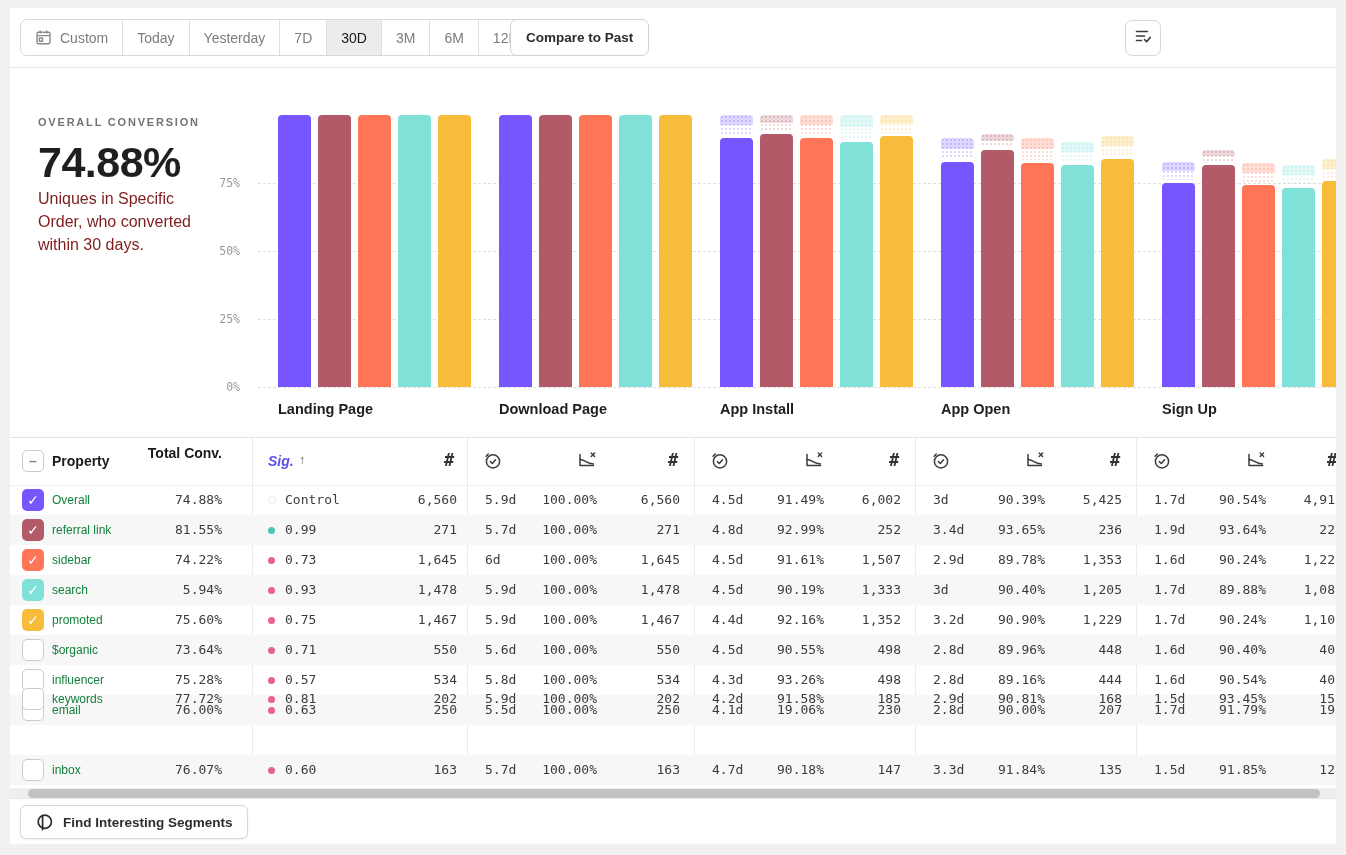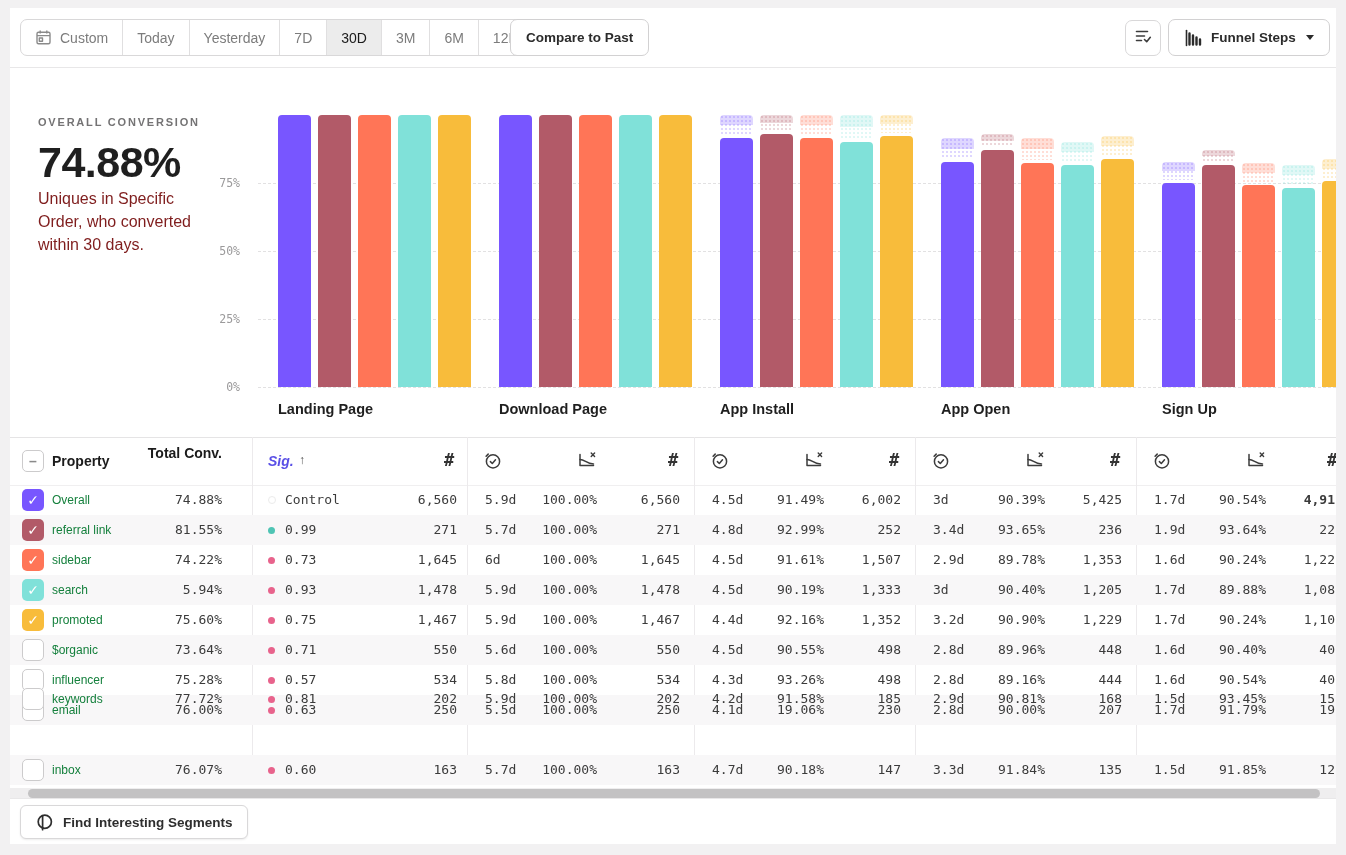--- a/index.html
+++ b/index.html
@@ -96,30 +96,20 @@
       </div>
     <button class="tb-btn" style="left:500px;">Compare to Past</button>
     <div class="icon-btn" style="left:1115px;">
       <span>
         <svg width="18" height="18" viewBox="0 0 18 18" fill="none" stroke="#3c3c3c" stroke-width="1.6" stroke-linecap="round" stroke-linejoin="round">
           <path d="M2.5 4.5h11M2.5 9h8M2.5 13.5h5"></path>
             <path d="M10.5 12.5l2.2 2.2 3.6-4.4"></path>
         </svg>
       </span>
     </div>
-    <button class="tb-btn" style="left:1158px;">
-      <span style="display:flex;">
-        <svg width="19" height="18" viewBox="0 0 19 18" fill="none" stroke="#2b2b2b" stroke-width="1.6" stroke-linecap="round">
-          <path d="M2.5 1.5v15"></path>
-          <path d="M5.5 4.5v11M9 6.5v9M12.5 8.5v7M16 10.5v5" stroke-width="2.4"></path>
-        </svg>
-      </span>
-      <span>Funnel Steps</span>
-      <span class="caret"></span>
-    </button>
   </div>
 
   <div class="summary">
     <div class="summary-label">OVERALL CONVERSION</div>
     <div class="summary-value">74.88%</div>
     <div class="summary-desc">Uniques in Specific Order, who converted within 30 days.</div>
   </div>
 
   <div id="chart">
       <div class="gridline" style="left: 248px; top: 175px; width: 1078px;"></div>
@@ -246,21 +236,21 @@
         <div class="cell r" style="left: 497px; width: 90px;">100.00%</div>
         <div class="cell r" style="left: 569px; width: 101px;">6,560</div>
         <div class="cell" style="left: 702px;">4.5d</div>
         <div class="cell r" style="left: 724px; width: 90px;">91.49%</div>
         <div class="cell r" style="left: 790px; width: 101px;">6,002</div>
         <div class="cell" style="left: 923px;">3d</div>
         <div class="cell r" style="left: 945px; width: 90px;">90.39%</div>
         <div class="cell r" style="left: 1011px; width: 101px;">5,425</div>
         <div class="cell" style="left: 1144px;">1.7d</div>
         <div class="cell r" style="left: 1166px; width: 90px;">90.54%</div>
-        <div class="cell r" style="left: 1224px; width: 101px; font-weight: bold;">4,91</div>
+        <div class="cell r" style="left: 1224px; width: 101px;">4,91</div>
       </div>
       <div class="trow stripe" style="top: 507px;">
         <div class="cbx" style="background: rgb(178, 90, 104);">✓</div>
         <div class="prop-label" style="left: 42px;">referral link</div>
         <div class="cell r" style="left: 132px; width: 80px;">81.55%</div>
         <div class="dot" style="left: 258px; background: rgb(79, 196, 180);"></div>
         <div class="cell" style="left: 275px;">0.99</div>
         <div class="cell r" style="left: 330px; width: 117px;">271</div>
         <div class="cell" style="left: 475px;">5.7d</div>
         <div class="cell r" style="left: 497px; width: 90px;">100.00%</div>

